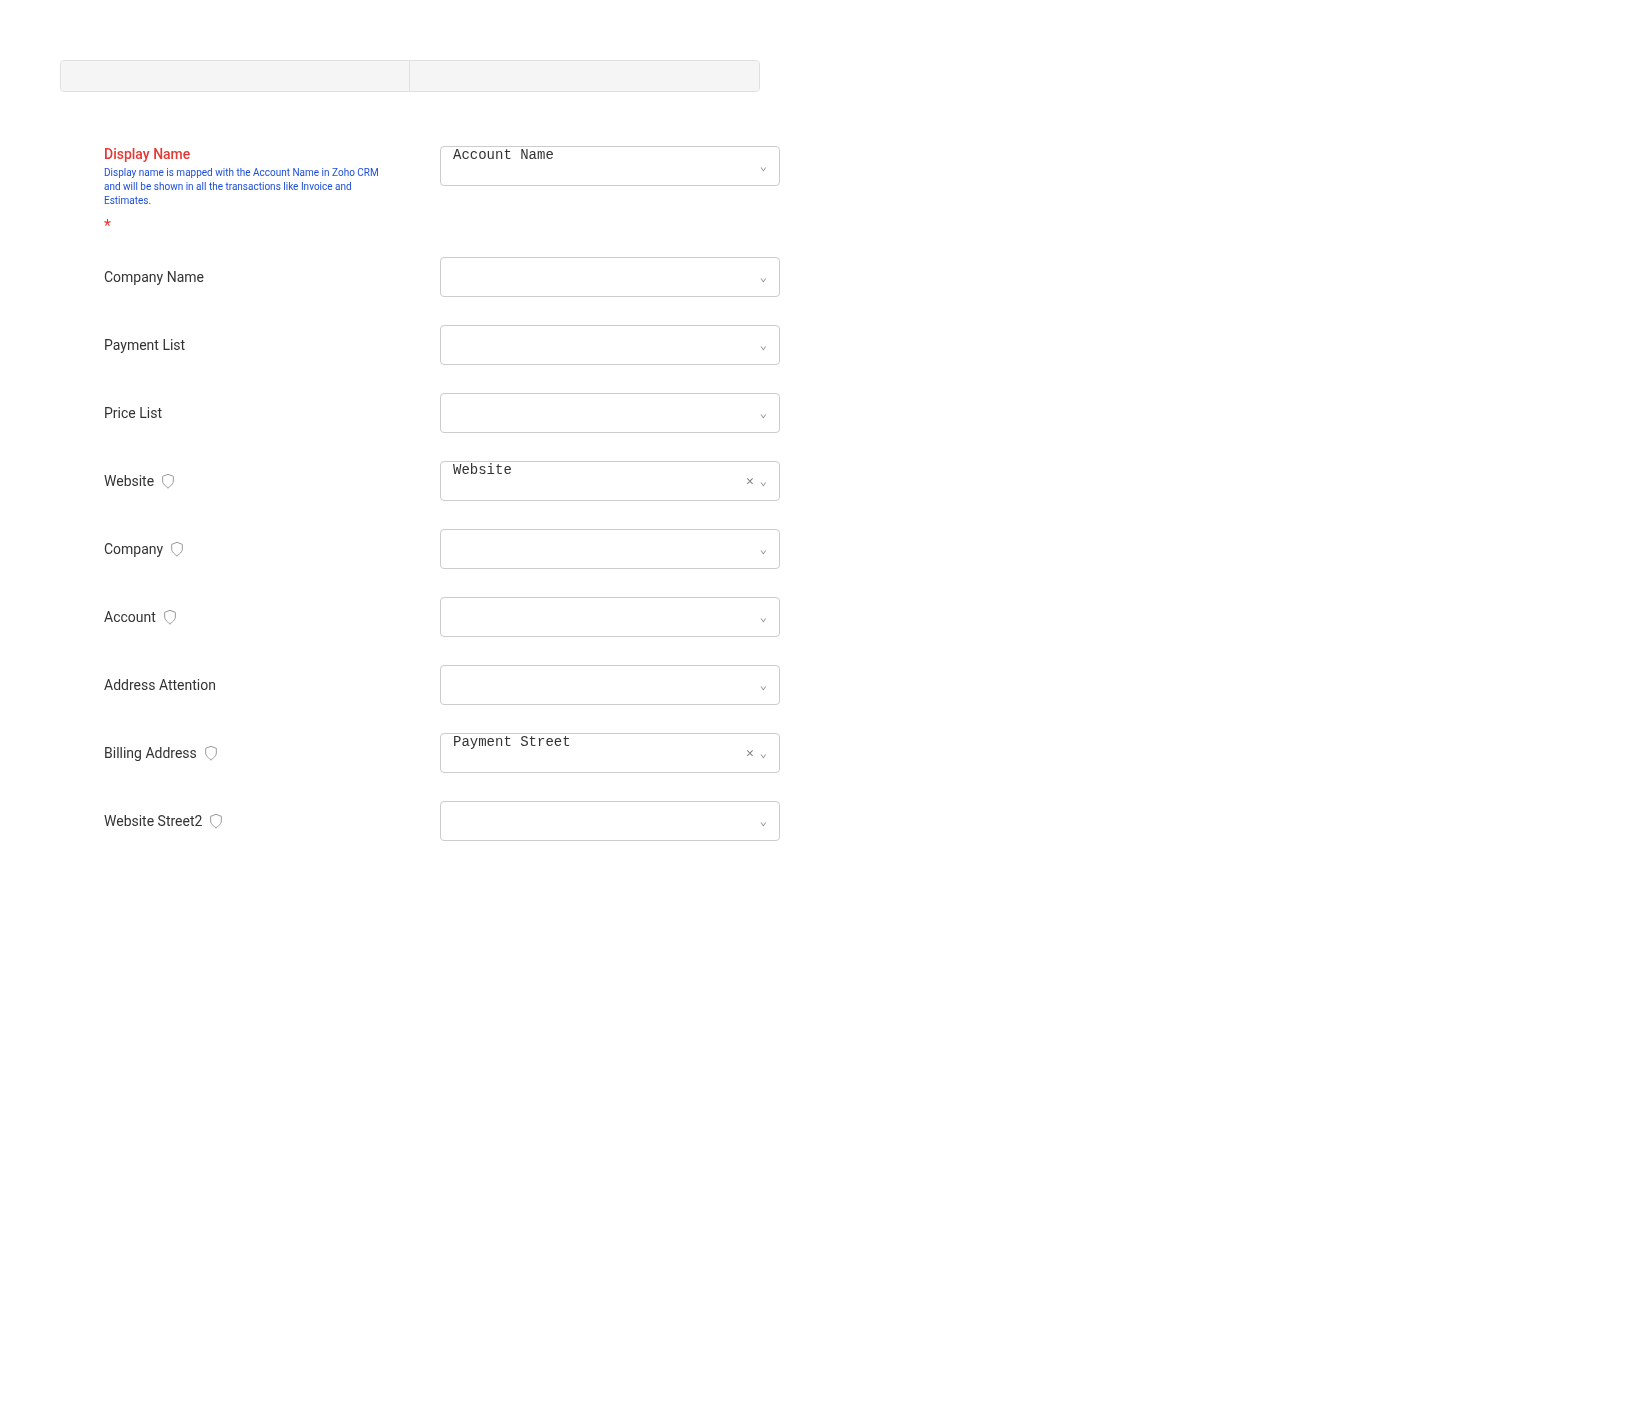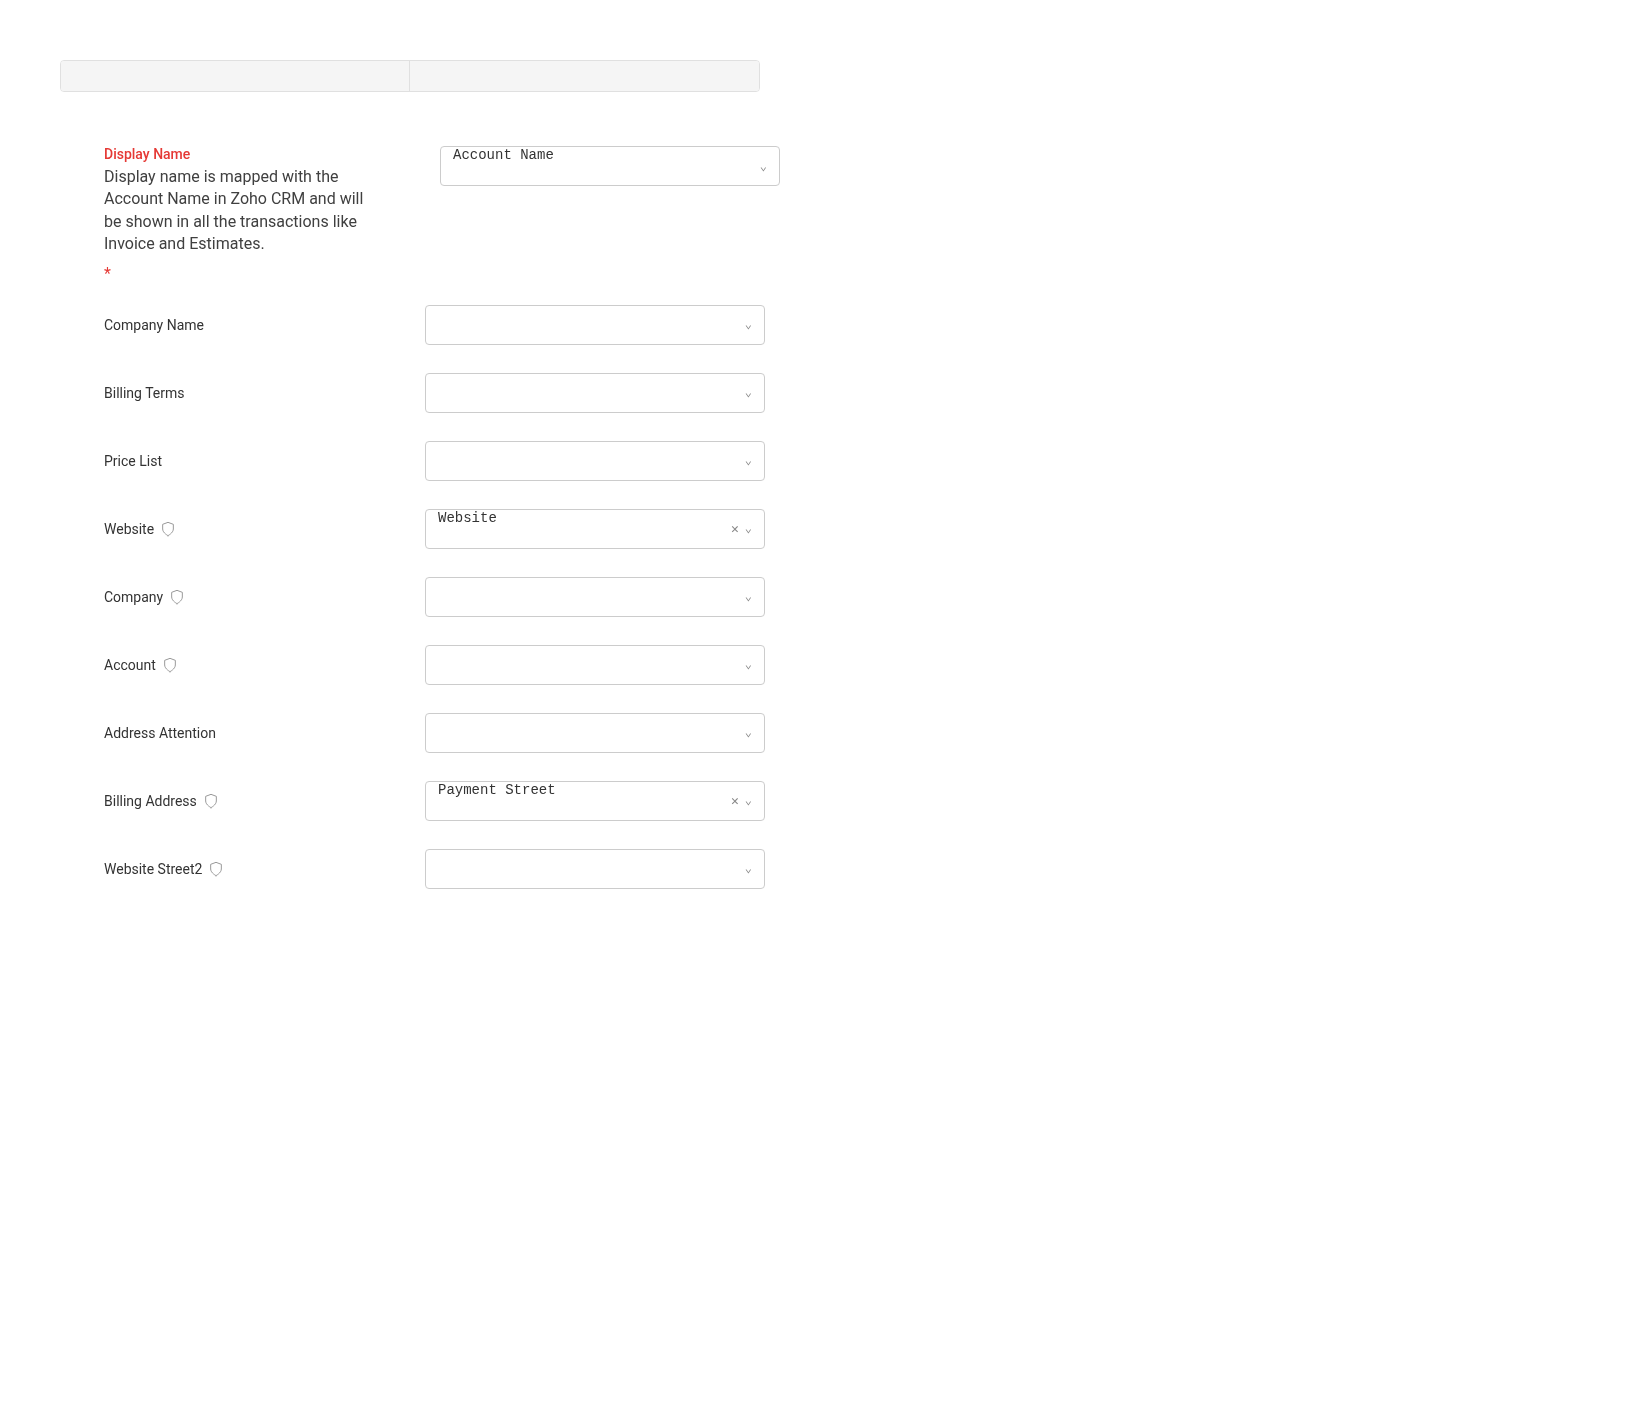--- a/index.html
+++ b/index.html
@@ -74,21 +74,21 @@
 
     .field-rows {
       padding: 10px 0;
     }
 
     .field-row {
       display: grid;
       grid-template-columns: 340px 340px;
       align-items: center;
       padding: 14px 20px;
-      gap: 5px;
+      gap: 20px;
     }
 
     .field-label-container {
       display: flex;
       flex-direction: column;
       gap: 4px;
       margin-left: 24px;
     }
 
     .field-label {
@@ -98,22 +98,22 @@
       align-items: center;
       gap: 6px;
     }
 
     .field-label.required-label {
       color: #e53935;
       font-weight: 500;
     }
 
     .field-description {
-      font-size: 16px;
-      color: #404040;
+      font-size: 10px;
+      color: #1d4ed8;
       line-height: 1.4;
       max-width: 280px;
     }
 
     .required-star {
       color: #e53935;
       font-size: 16px;
       margin-top: 4px;
     }
 
@@ -247,21 +247,21 @@
           <div class="select-box-actions">
 
             <span class="chevron-down">⌄</span>
           </div>
         </div>
       </div>
     </div>
       <div class="field-row">
       <div class="field-label-container">
         <div class="field-label">
-          <span>Billing Terms</span>
+          <span>Payment List</span>
 
         </div>
       </div>
 
       <div class="field-select">
         <div class="select-box ">
           <span class="select-box-value"></span>
           <div class="select-box-actions">
 
             <span class="chevron-down">⌄</span>

